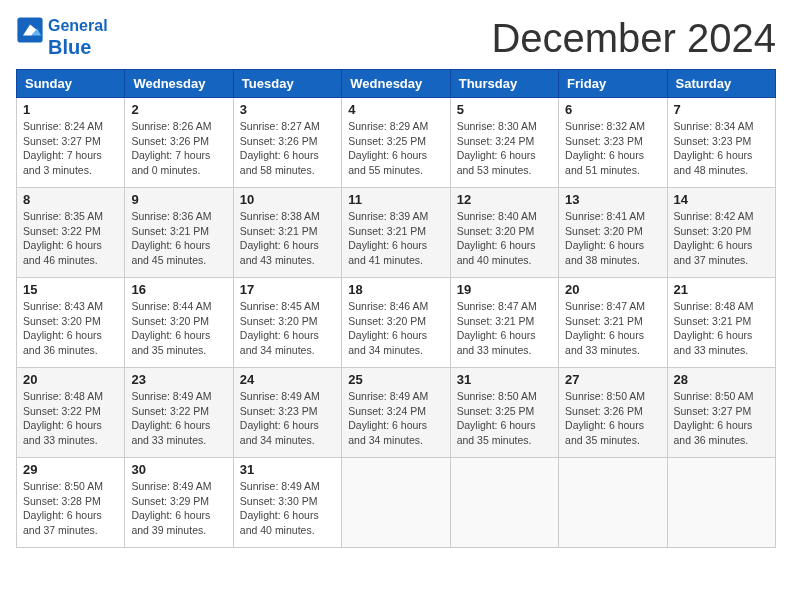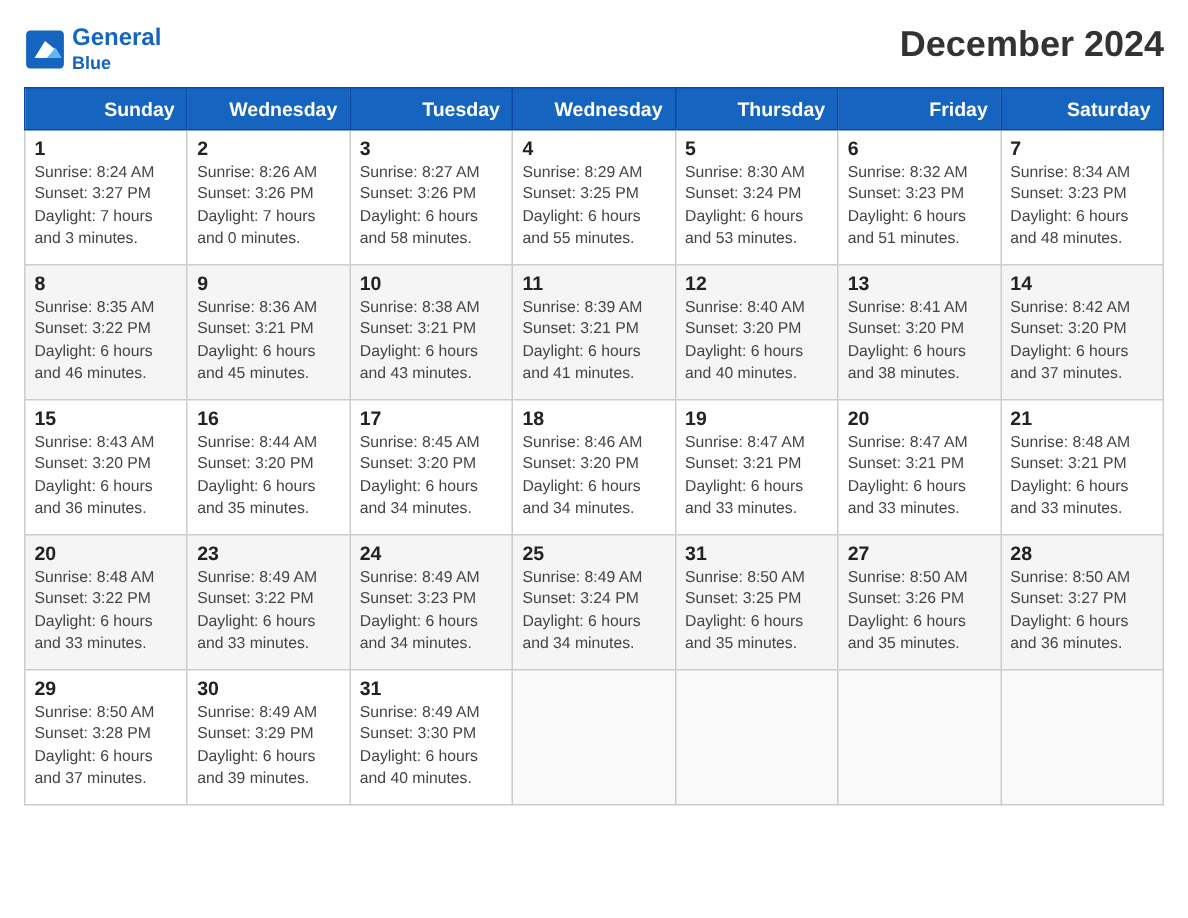--- a/index.html
+++ b/index.html
@@ -11,48 +11,47 @@
       padding: 16px;
     }
     .header {
       display: flex;
       justify-content: space-between;
       align-items: flex-start;
       margin-bottom: 8px;
     }
     .logo {
       display: flex;
-      align-items: center;
     }
     .logo-icon {
       width: 28px;
       height: 28px;
       margin-right: 4px;
     }
     .title-block {
       text-align: right;
     }
     .month-title {
-      font-size: 24px;
-      font-weight: bold;
+      font-size: 40px;
+      font-weight: normal;
       color: #333;
     }
     .location {
       font-size: 15px;
       color: #555;
     }
     .calendar {
       width: 100%;
       border-collapse: collapse;
       font-size: 11px;
     }
     .calendar th {
       background-color: #1565c0;
       color: #fff;
-      text-align: right;
+      text-align: left;
       padding: 6px 8px;
       font-size: 13px;
       font-weight: bold;
       border: 1px solid #0d47a1;
     }
     .calendar td {
       border: 1px solid #ccc;
       vertical-align: top;
       padding: 4px 6px;
       width: calc(100% / 7);
@@ -83,21 +82,21 @@
 
 <div class="header">
   <div class="logo">
     <svg class="logo-icon" viewBox="0 0 40 40">
       <rect x="2" y="2" width="36" height="36" rx="4" fill="#1565c0"></rect>
       <polygon points="10,28 20,12 30,20 22,28" fill="white"></polygon>
       <polygon points="22,28 30,18 36,28" fill="#64b5f6"></polygon>
     </svg>
     <div>
       <div style="font-size:16px;font-weight:bold;color:#1565c0;line-height:1.2">General</div>
-      <div style="font-size:12px;font-weight:bold;color:#1565c0;line-height:1.2">Blue</div>
+      <div style="font-size:20px;font-weight:bold;color:#1565c0;line-height:1.2">Blue</div>
     </div>
   </div>
   <div class="title-block">
     <div class="month-title">December 2024</div>
   </div>
 </div>
 
 <table class="calendar">
   <thead>
     <tr>

